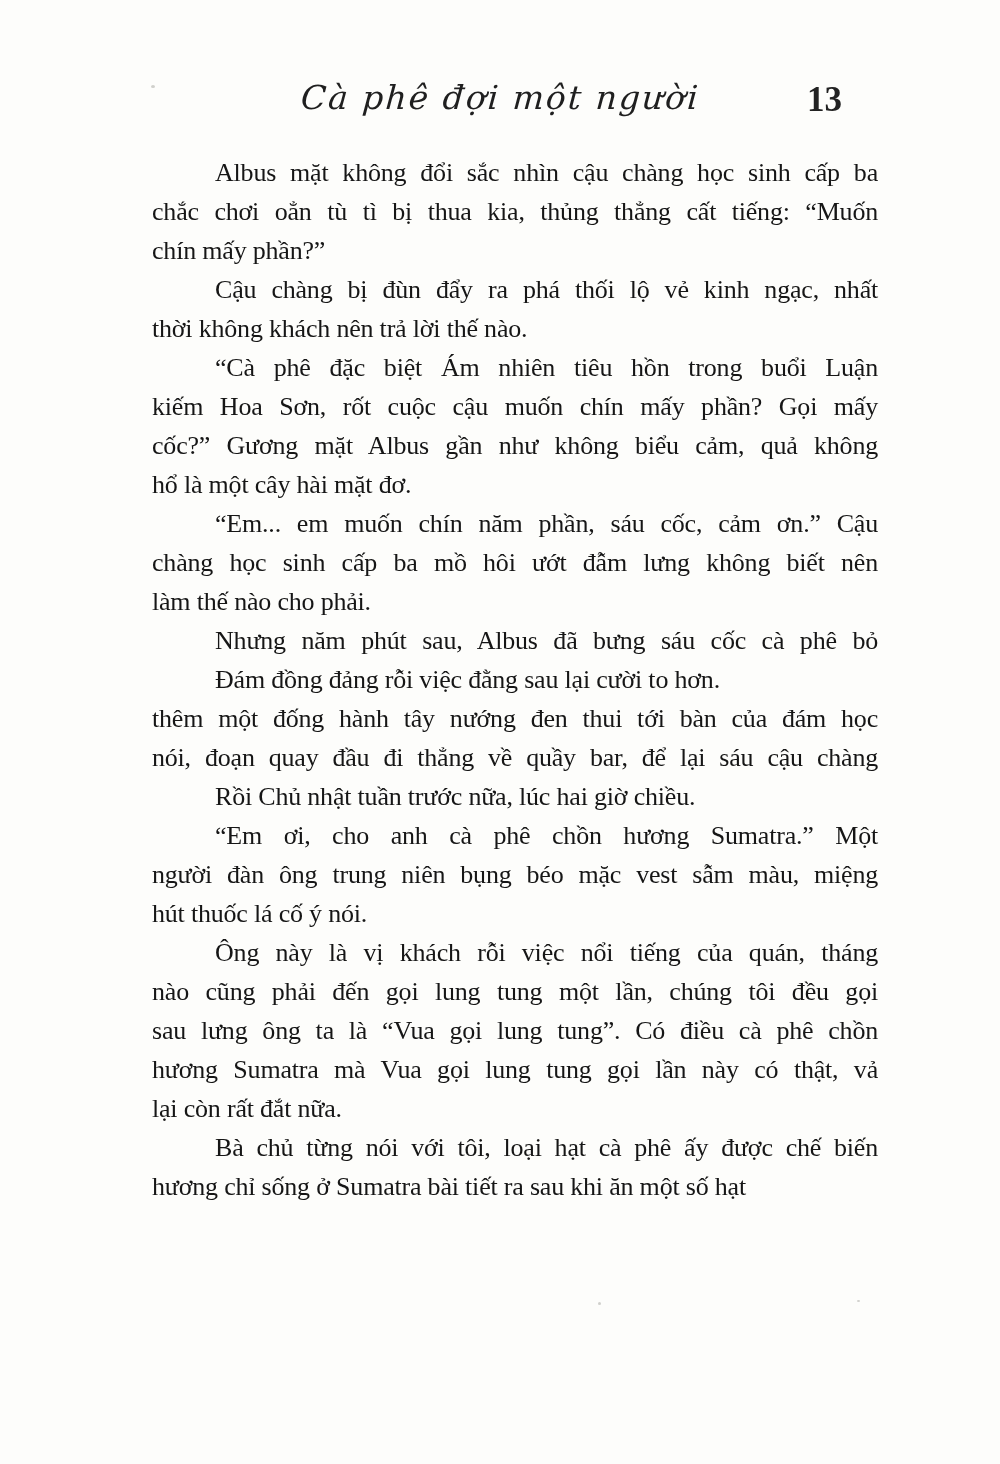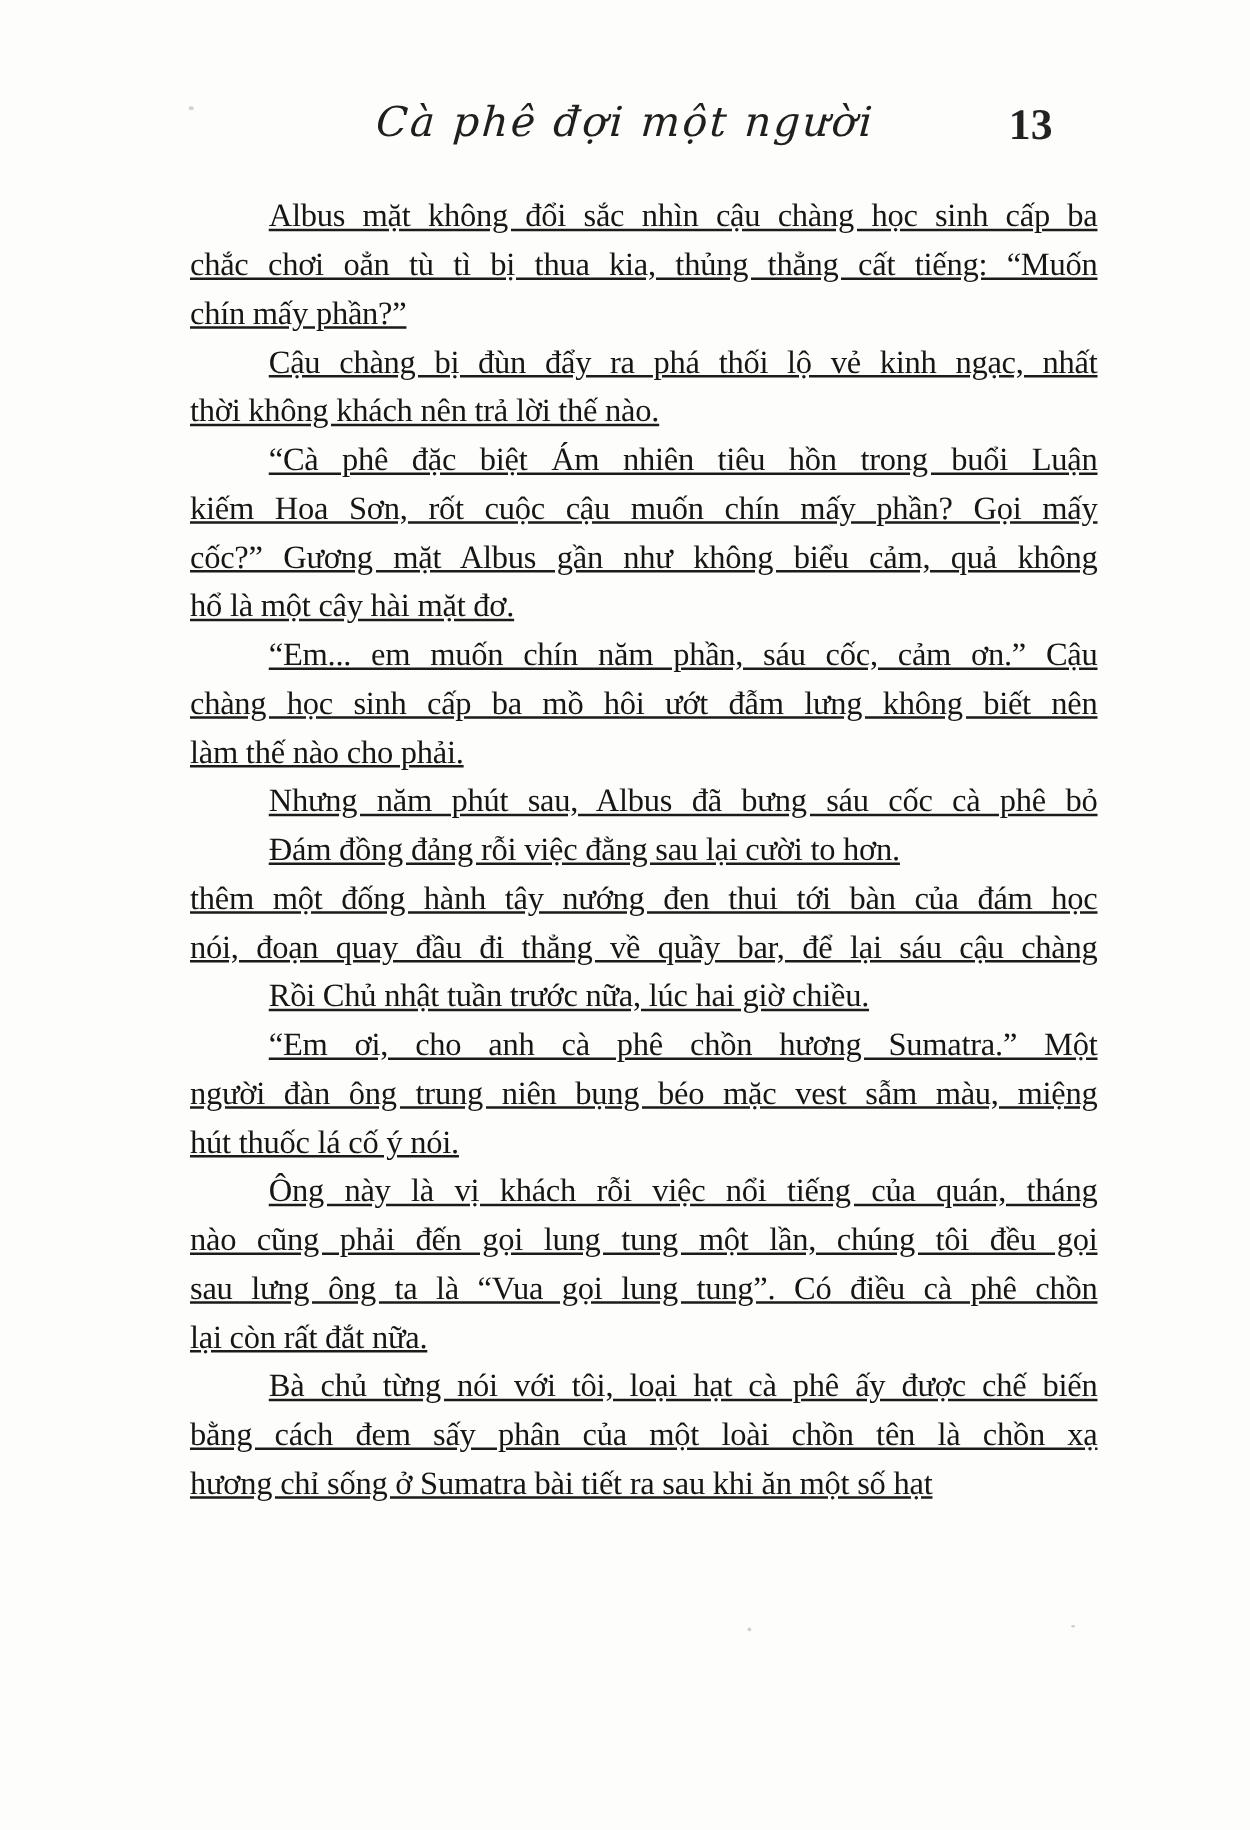--- a/index.html
+++ b/index.html
@@ -46,21 +46,20 @@
     font-style: normal;
     color: #222;
     font-weight: bold;
   }
   
   .body-text {
     position: absolute;
     top: 153px;
     left: 152px;
     width: 726px;
-    text-decoration: underline;
   }
   .line {
     height: 39px;
     line-height: 39px;
     font-size: 26px;
     letter-spacing: -0.2px;
     white-space: normal;
     color: #161616;
   }
   .line.just {
@@ -108,23 +107,23 @@
       <div class="line indent">Đám đồng đảng rỗi việc đằng sau lại cười to hơn.</div>
       <div class="line just">thêm một đống hành tây nướng đen thui tới bàn của đám học</div>
       <div class="line just">nói, đoạn quay đầu đi thẳng về quầy bar, để lại sáu cậu chàng</div>
       <div class="line indent">Rồi Chủ nhật tuần trước nữa, lúc hai giờ chiều.</div>
       <div class="line indent just">“Em ơi, cho anh cà phê chồn hương Sumatra.” Một</div>
       <div class="line just">người đàn ông trung niên bụng béo mặc vest sẫm màu, miệng</div>
       <div class="line">hút thuốc lá cố ý nói.</div>
       <div class="line indent just">Ông này là vị khách rỗi việc nổi tiếng của quán, tháng</div>
       <div class="line just">nào cũng phải đến gọi lung tung một lần, chúng tôi đều gọi</div>
       <div class="line just">sau lưng ông ta là “Vua gọi lung tung”. Có điều cà phê chồn</div>
+      <div class="line just">hương Sumatra mà Vua gọi lung tung gọi lần này có thật, vả</div>
       <div class="line">lại còn rất đắt nữa.</div>
       <div class="line indent just">Bà chủ từng nói với tôi, loại hạt cà phê ấy được chế biến</div>
-      <div class="line just">bằng cách đem sấy phân của một loài chồn tên là chồn xạ</div>
       <div class="line">hương chỉ sống ở Sumatra bài tiết ra sau khi ăn một số hạt</div>
     </div>
 
   <div class="speck s1"></div>
   <div class="speck s2"></div>
   <div class="speck s3"></div>
 
 </div>
 
 </body></html>

